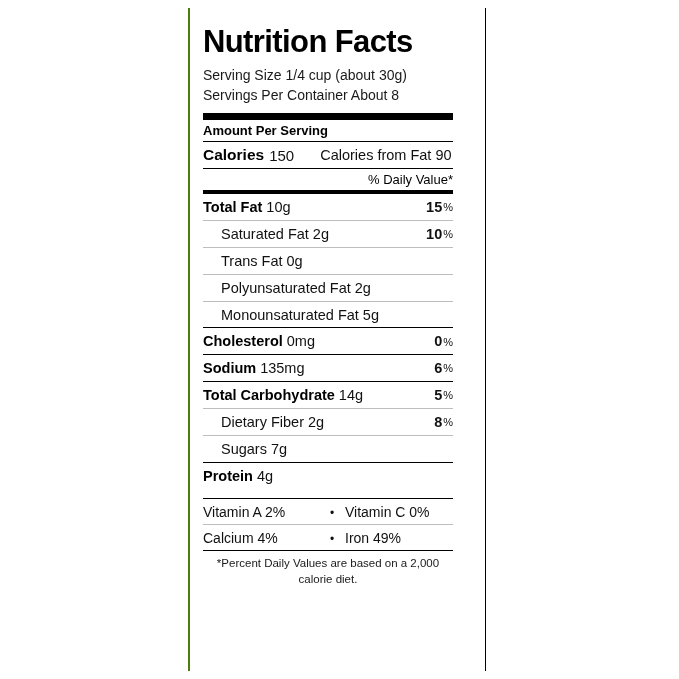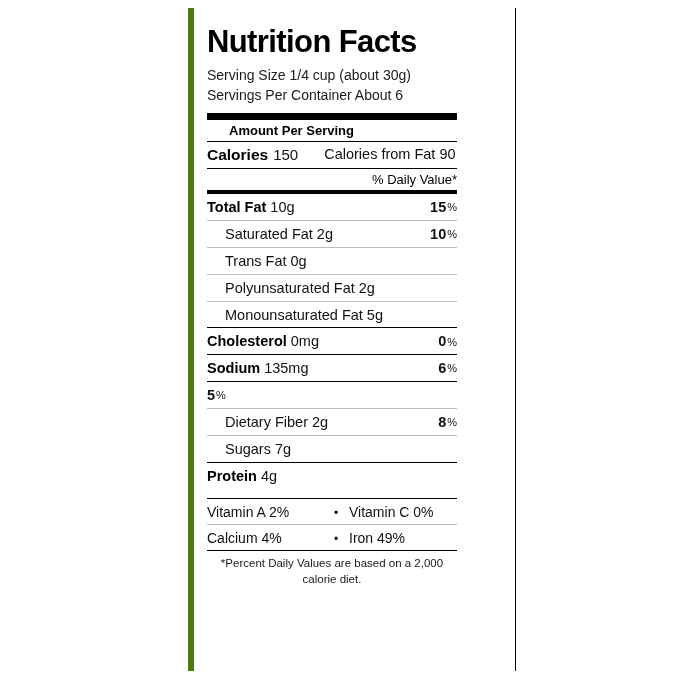--- a/index.html
+++ b/index.html
@@ -12,23 +12,23 @@
     background: #ffffff;
     font-family: "Liberation Sans", sans-serif;
     color: #111111;
     overflow: hidden;
   }
 
   .panel {
     position: absolute;
     left: 188px;
     top: 8px;
-    width: 328px;
+    width: 298px;
     height: 663px;
-    border-left: 6px solid #4d7c0f;
+    border-left: 2px solid #4d7c0f;
     border-right: 1px solid #000;
     box-sizing: border-box;
     background: #fff;
   }
 
   .inner {
     position: absolute;
     left: 13px;
     top: 18px;
     width: 250px;
@@ -93,26 +93,25 @@
   .pct-sign {
     font-size: 11px;
     font-weight: normal;
   }
 
   .amount-per {
     font-size: 13px;
     font-weight: bold;
     padding: 3px 0 3px 0;
     color: #000;
-    margin-left: 22px;
   }
 
   .calories-row {
     display: flex;
-    align-items: flex-start;
+    align-items: center;
     font-size: 14.5px;
     padding: 4px 0 4px 0;
   }
   .calories-row .cal-label {
     font-weight: bold;
     font-size: 15.5px;
     color: #000;
   }
   .calories-row .cal-val {
     margin-left: 5px;
@@ -153,21 +152,21 @@
 </style>
 </head>
 <body>
 
 <div class="panel">
   <div class="inner">
 
     <div class="nf-title">Nutrition Facts</div>
 
     <div class="serving-line">Serving Size 1/4 cup (about 30g)</div>
-    <div class="serving-line">Servings Per Container About 6</div>
+    <div class="serving-line">Servings Per Container About 8</div>
 
     <div class="rule-thick"></div>
 
     <div class="amount-per">Amount Per Serving</div>
 
     <div class="rule-thin"></div>
 
     <div class="calories-row">
       <span class="cal-label">Calories</span>
       <span class="cal-val">150</span>
@@ -249,20 +248,24 @@
         <span>135mg</span>
       </span>
       <span class="right">
         <span class="pct-num">6</span>
         <span class="pct-sign">%</span>
       </span>
     </div>
     <div class="rule-thin"></div>
 
     <div class="row">
+      <span class="left">
+        <span class="bold">Total Carbohydrate</span>
+        <span>14g</span>
+      </span>
       <span class="right">
         <span class="pct-num">5</span>
         <span class="pct-sign">%</span>
       </span>
     </div>
     <div class="rule-hair"></div>
 
     <div class="row indent-1">
       <span class="left">
         <span>Dietary Fiber</span>

